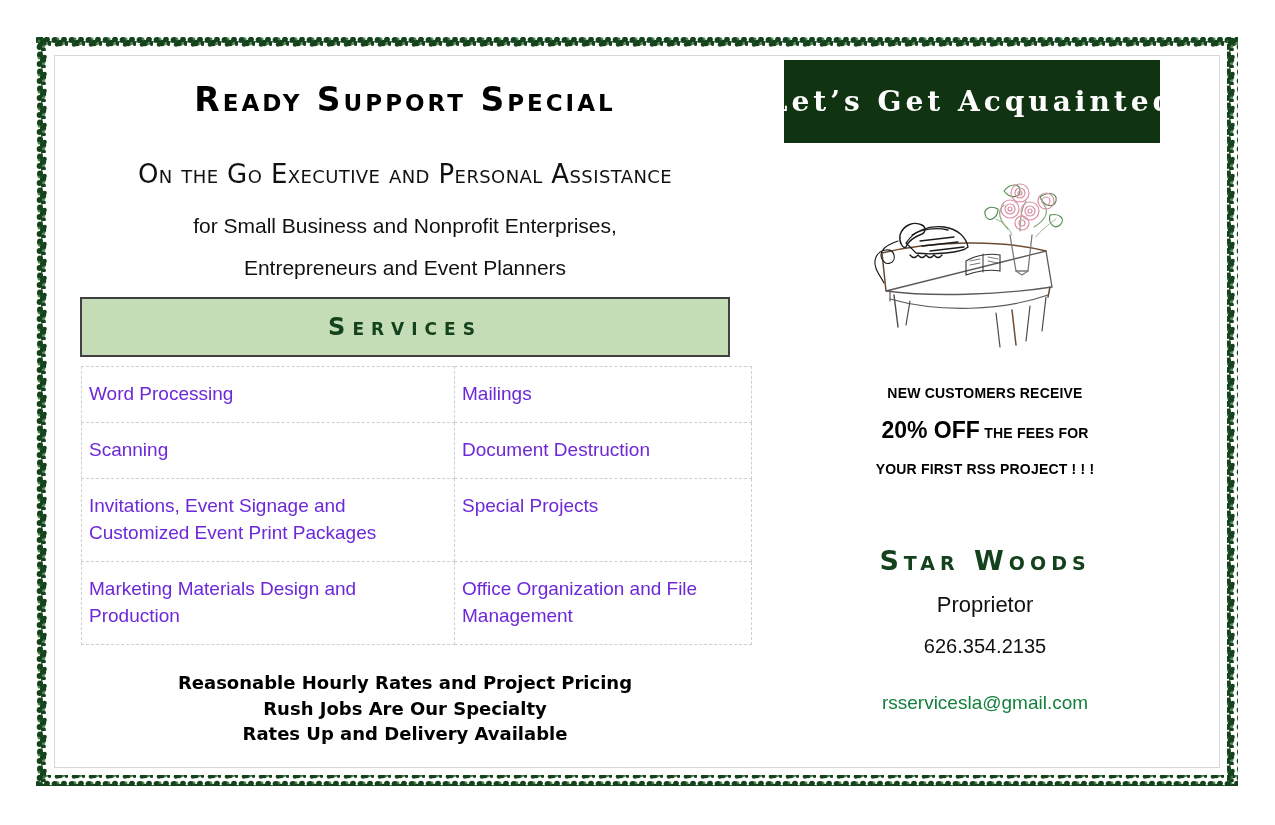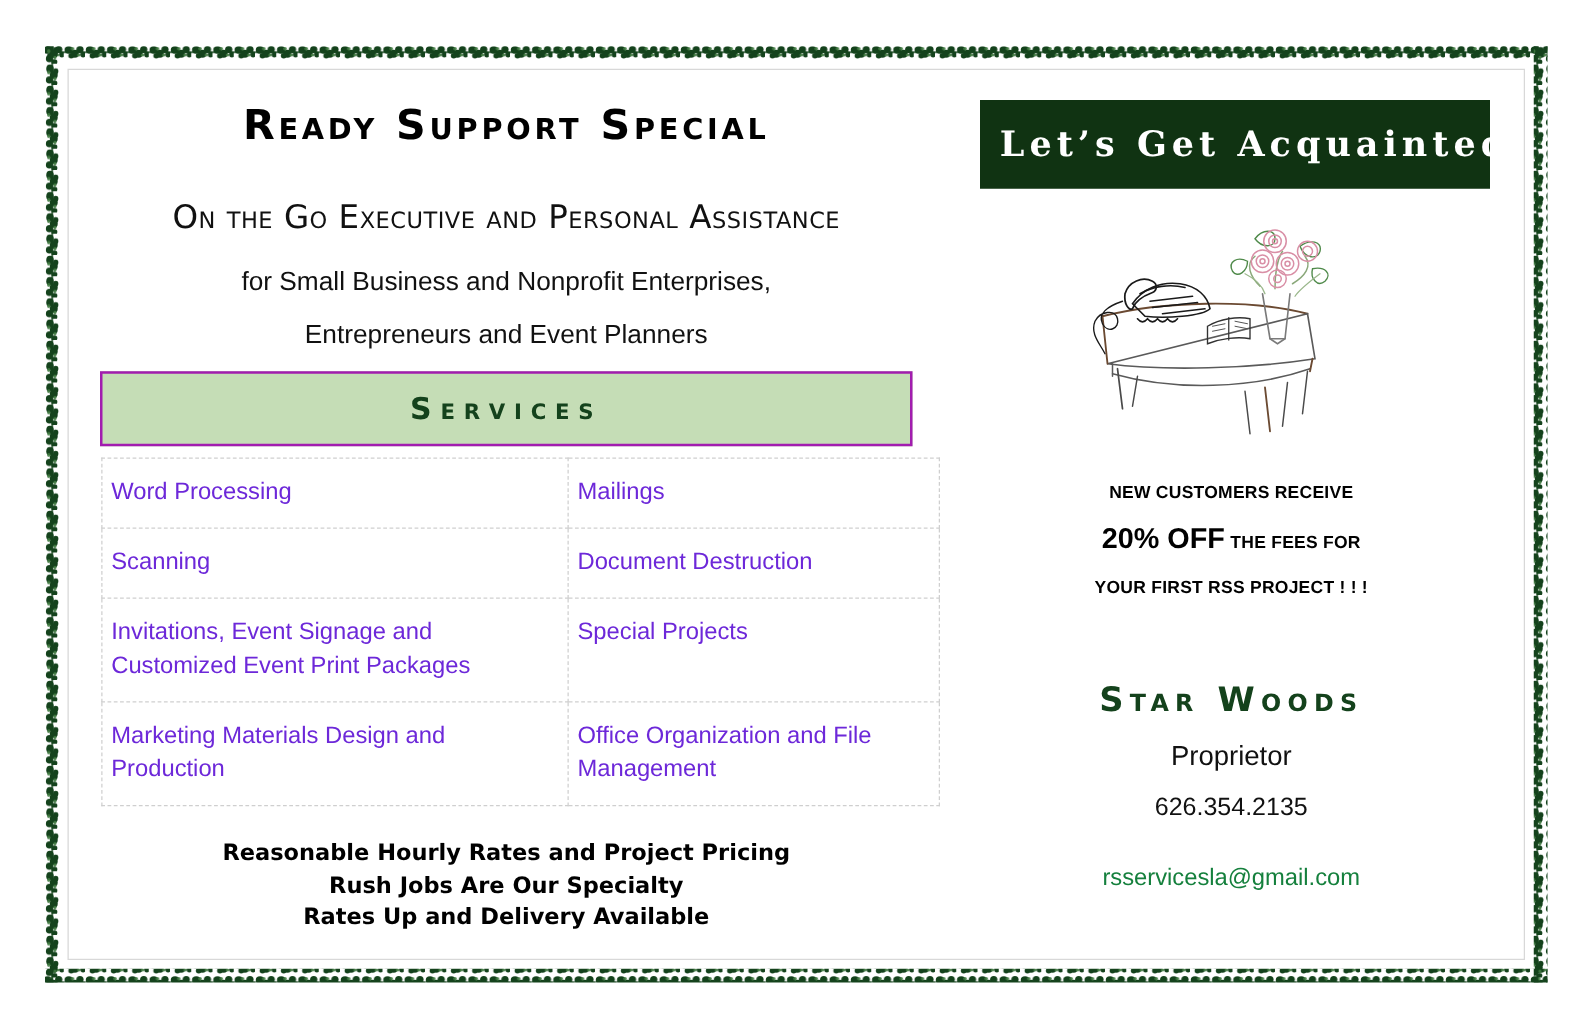--- a/index.html
+++ b/index.html
@@ -76,21 +76,21 @@
 
   
   #services-bar {
     position: absolute;
     left: 10px;
     top: 227px;
     width: 650px;
     height: 60px;
     box-sizing: border-box;
     background: #c5ddb6;
-    border: 2px solid #a21caf;
+    border: 2px solid #404040;
     display: flex;
     align-items: center;
     justify-content: center;
   }
   #services-bar-label {
     font-family: "DejaVu Sans", sans-serif;
     font-size: 24px;
     font-weight: bold;
     font-variant: small-caps;
     letter-spacing: 7px;
@@ -138,28 +138,27 @@
   #right-col {
     position: absolute;
     left: 770px;
     top: 60px;
     width: 450px;
     height: 700px;
   }
   #acquainted-banner {
     position: absolute;
     left: 14px;
-    top: 20px;
+    top: 0;
     width: 376px;
-    height: 71px;
+    height: 83px;
     background: #103312;
     display: flex;
     align-items: center;
     justify-content: center;
-    padding-left: 32px;
   }
   #acquainted-label {
     font-family: "DejaVu Serif", serif;
     font-size: 28px;
     font-weight: bold;
     color: #ffffff;
     letter-spacing: 4px;
     white-space: nowrap;
   }
 

